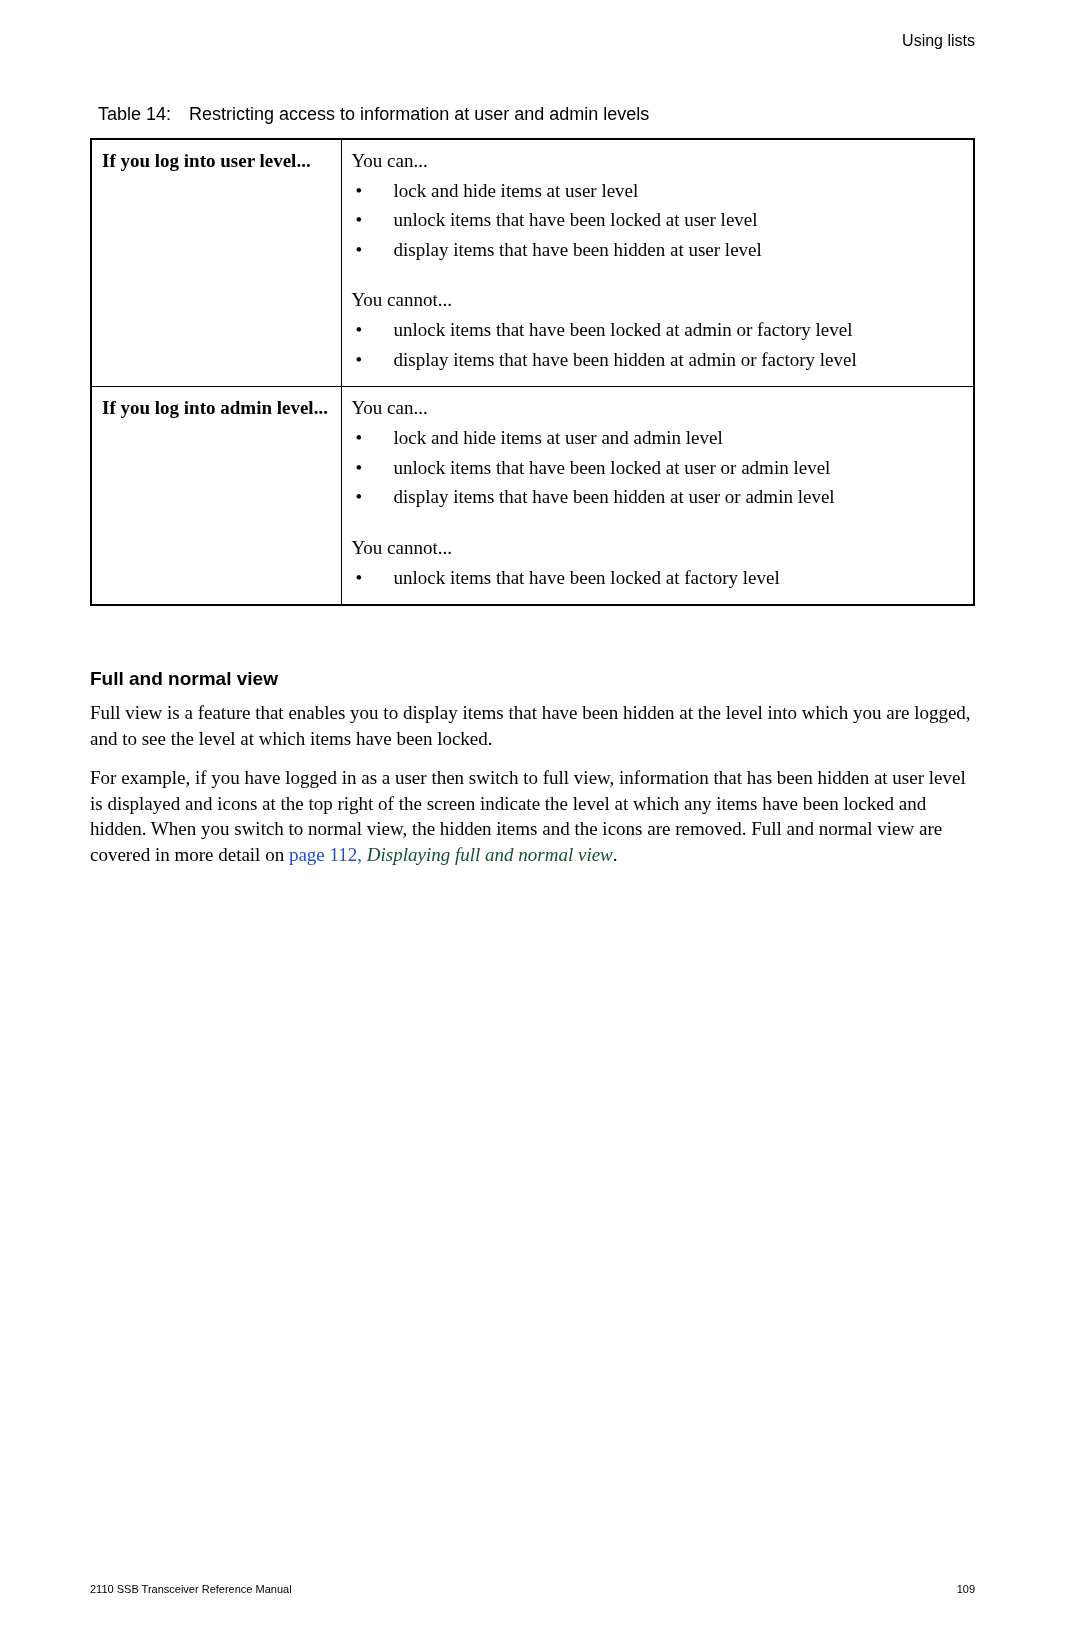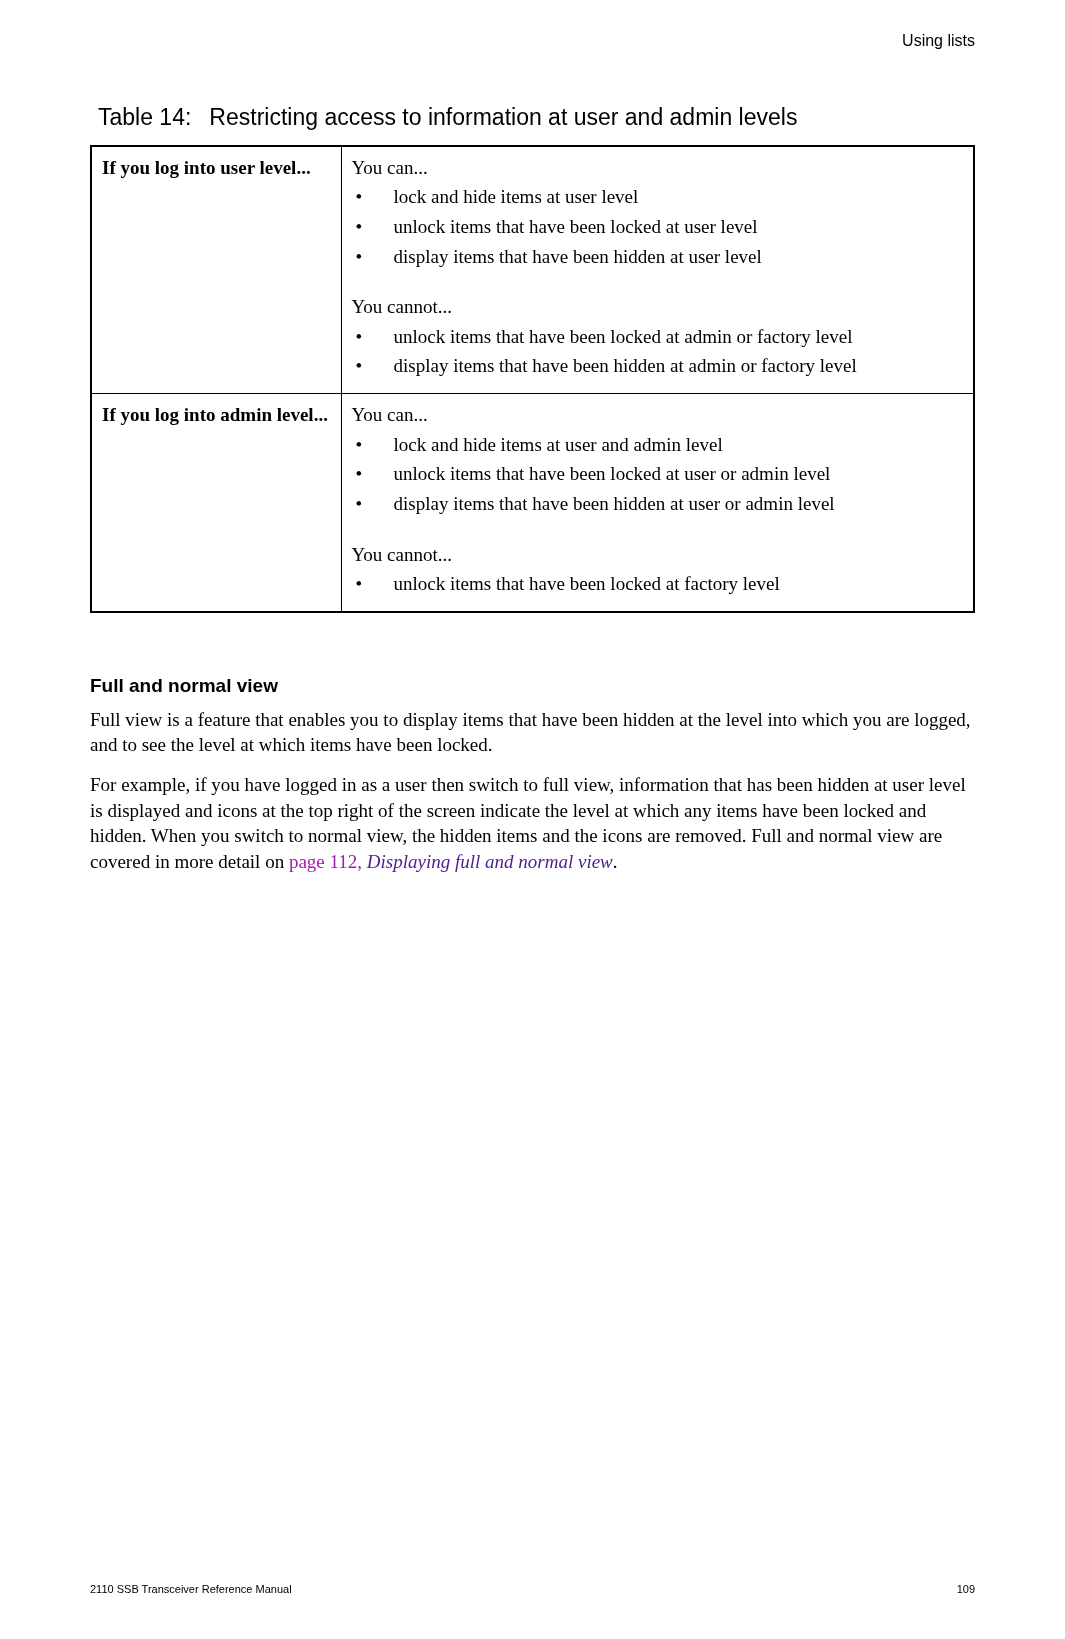--- a/index.html
+++ b/index.html
@@ -19,21 +19,21 @@
       padding: 30px 90px 50px 90px;
     }
     .header-section {
       text-align: right;
       font-family: Arial, Helvetica, sans-serif;
       font-size: 16px;
       margin-bottom: 50px;
     }
     .table-caption {
       font-family: Arial, Helvetica, sans-serif;
-      font-size: 23px;
+      font-size: 18px;
       margin-bottom: 12px;
       margin-left: 8px;
     }
     .table-caption-label {
       margin-right: 18px;
     }
     table {
       border-collapse: collapse;
       width: 100%;
       border: 2px solid #000;
@@ -77,24 +77,24 @@
     .section-heading {
       font-family: Arial, Helvetica, sans-serif;
       font-weight: bold;
       font-size: 19px;
       margin-bottom: 8px;
     }
     .para {
       margin-bottom: 14px;
     }
     .link {
-      color: #a21caf;
+      color: #1d4ed8;
     }
     .link-italic {
-      color: #4c1d95;
+      color: #14532d;
       font-style: italic;
     }
     .footer {
       position: absolute;
       bottom: 42px;
       left: 90px;
       right: 90px;
       font-family: Arial, Helvetica, sans-serif;
       font-size: 11px;
       display: flex;

